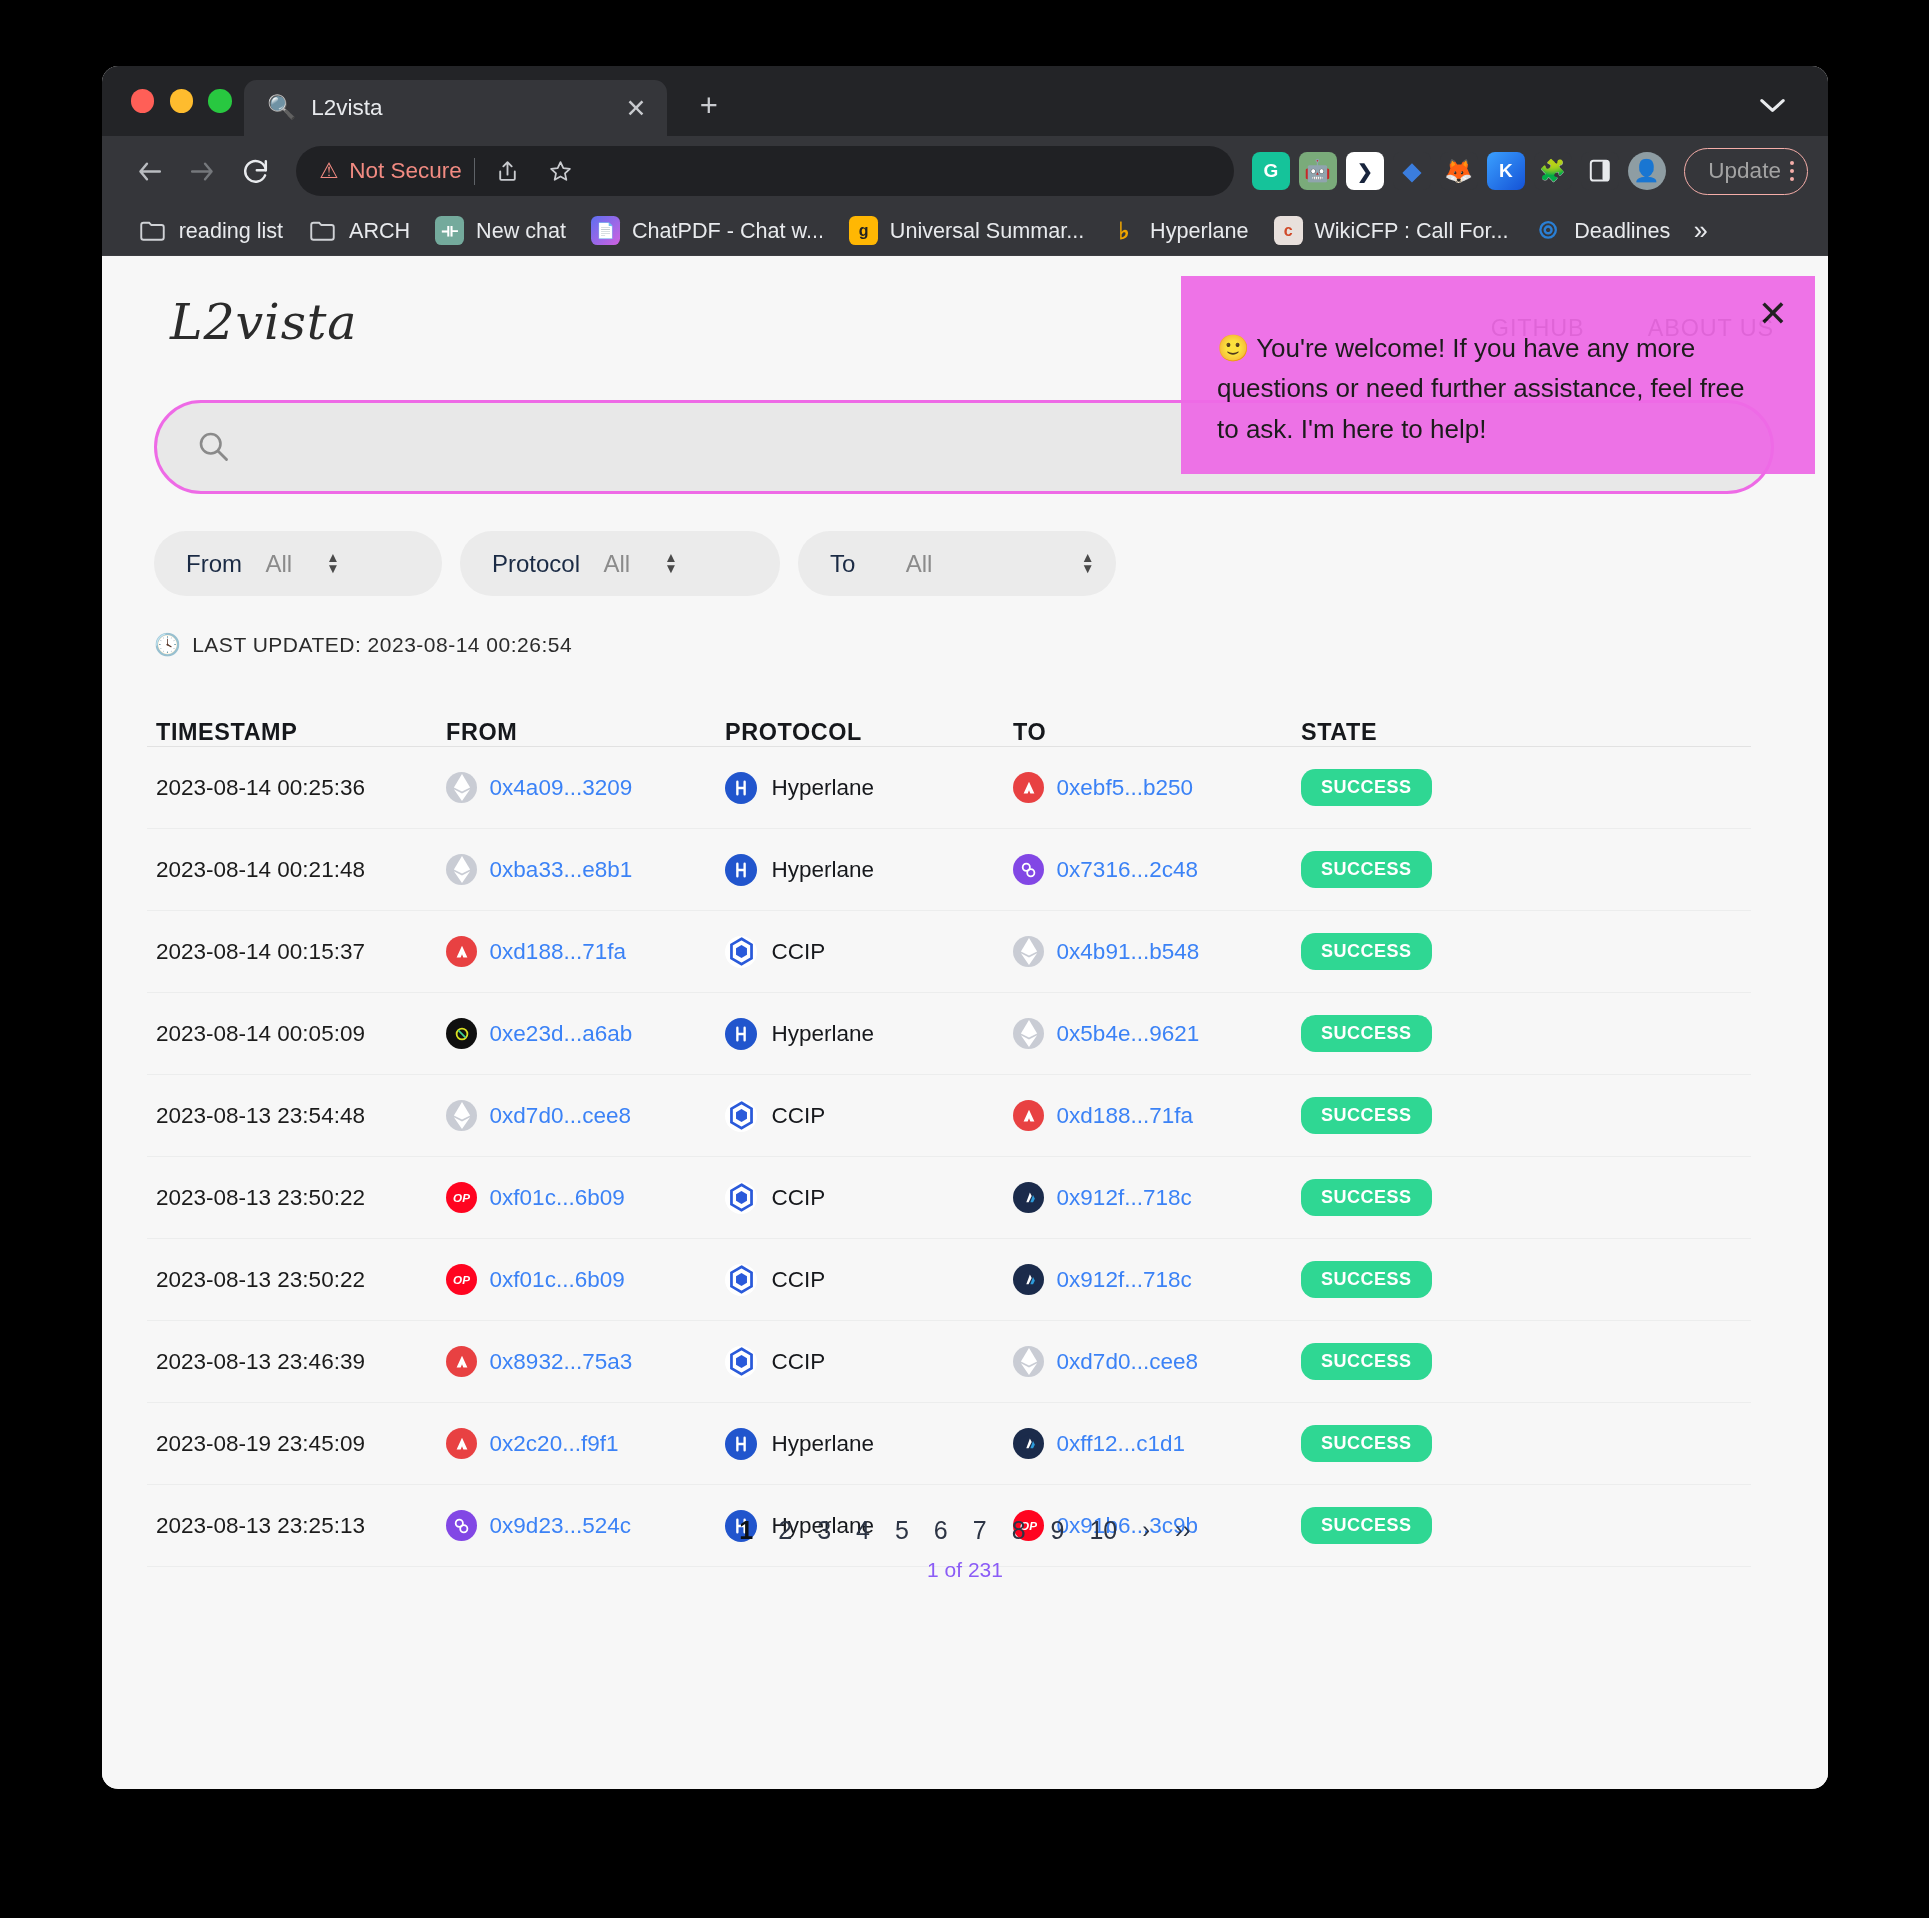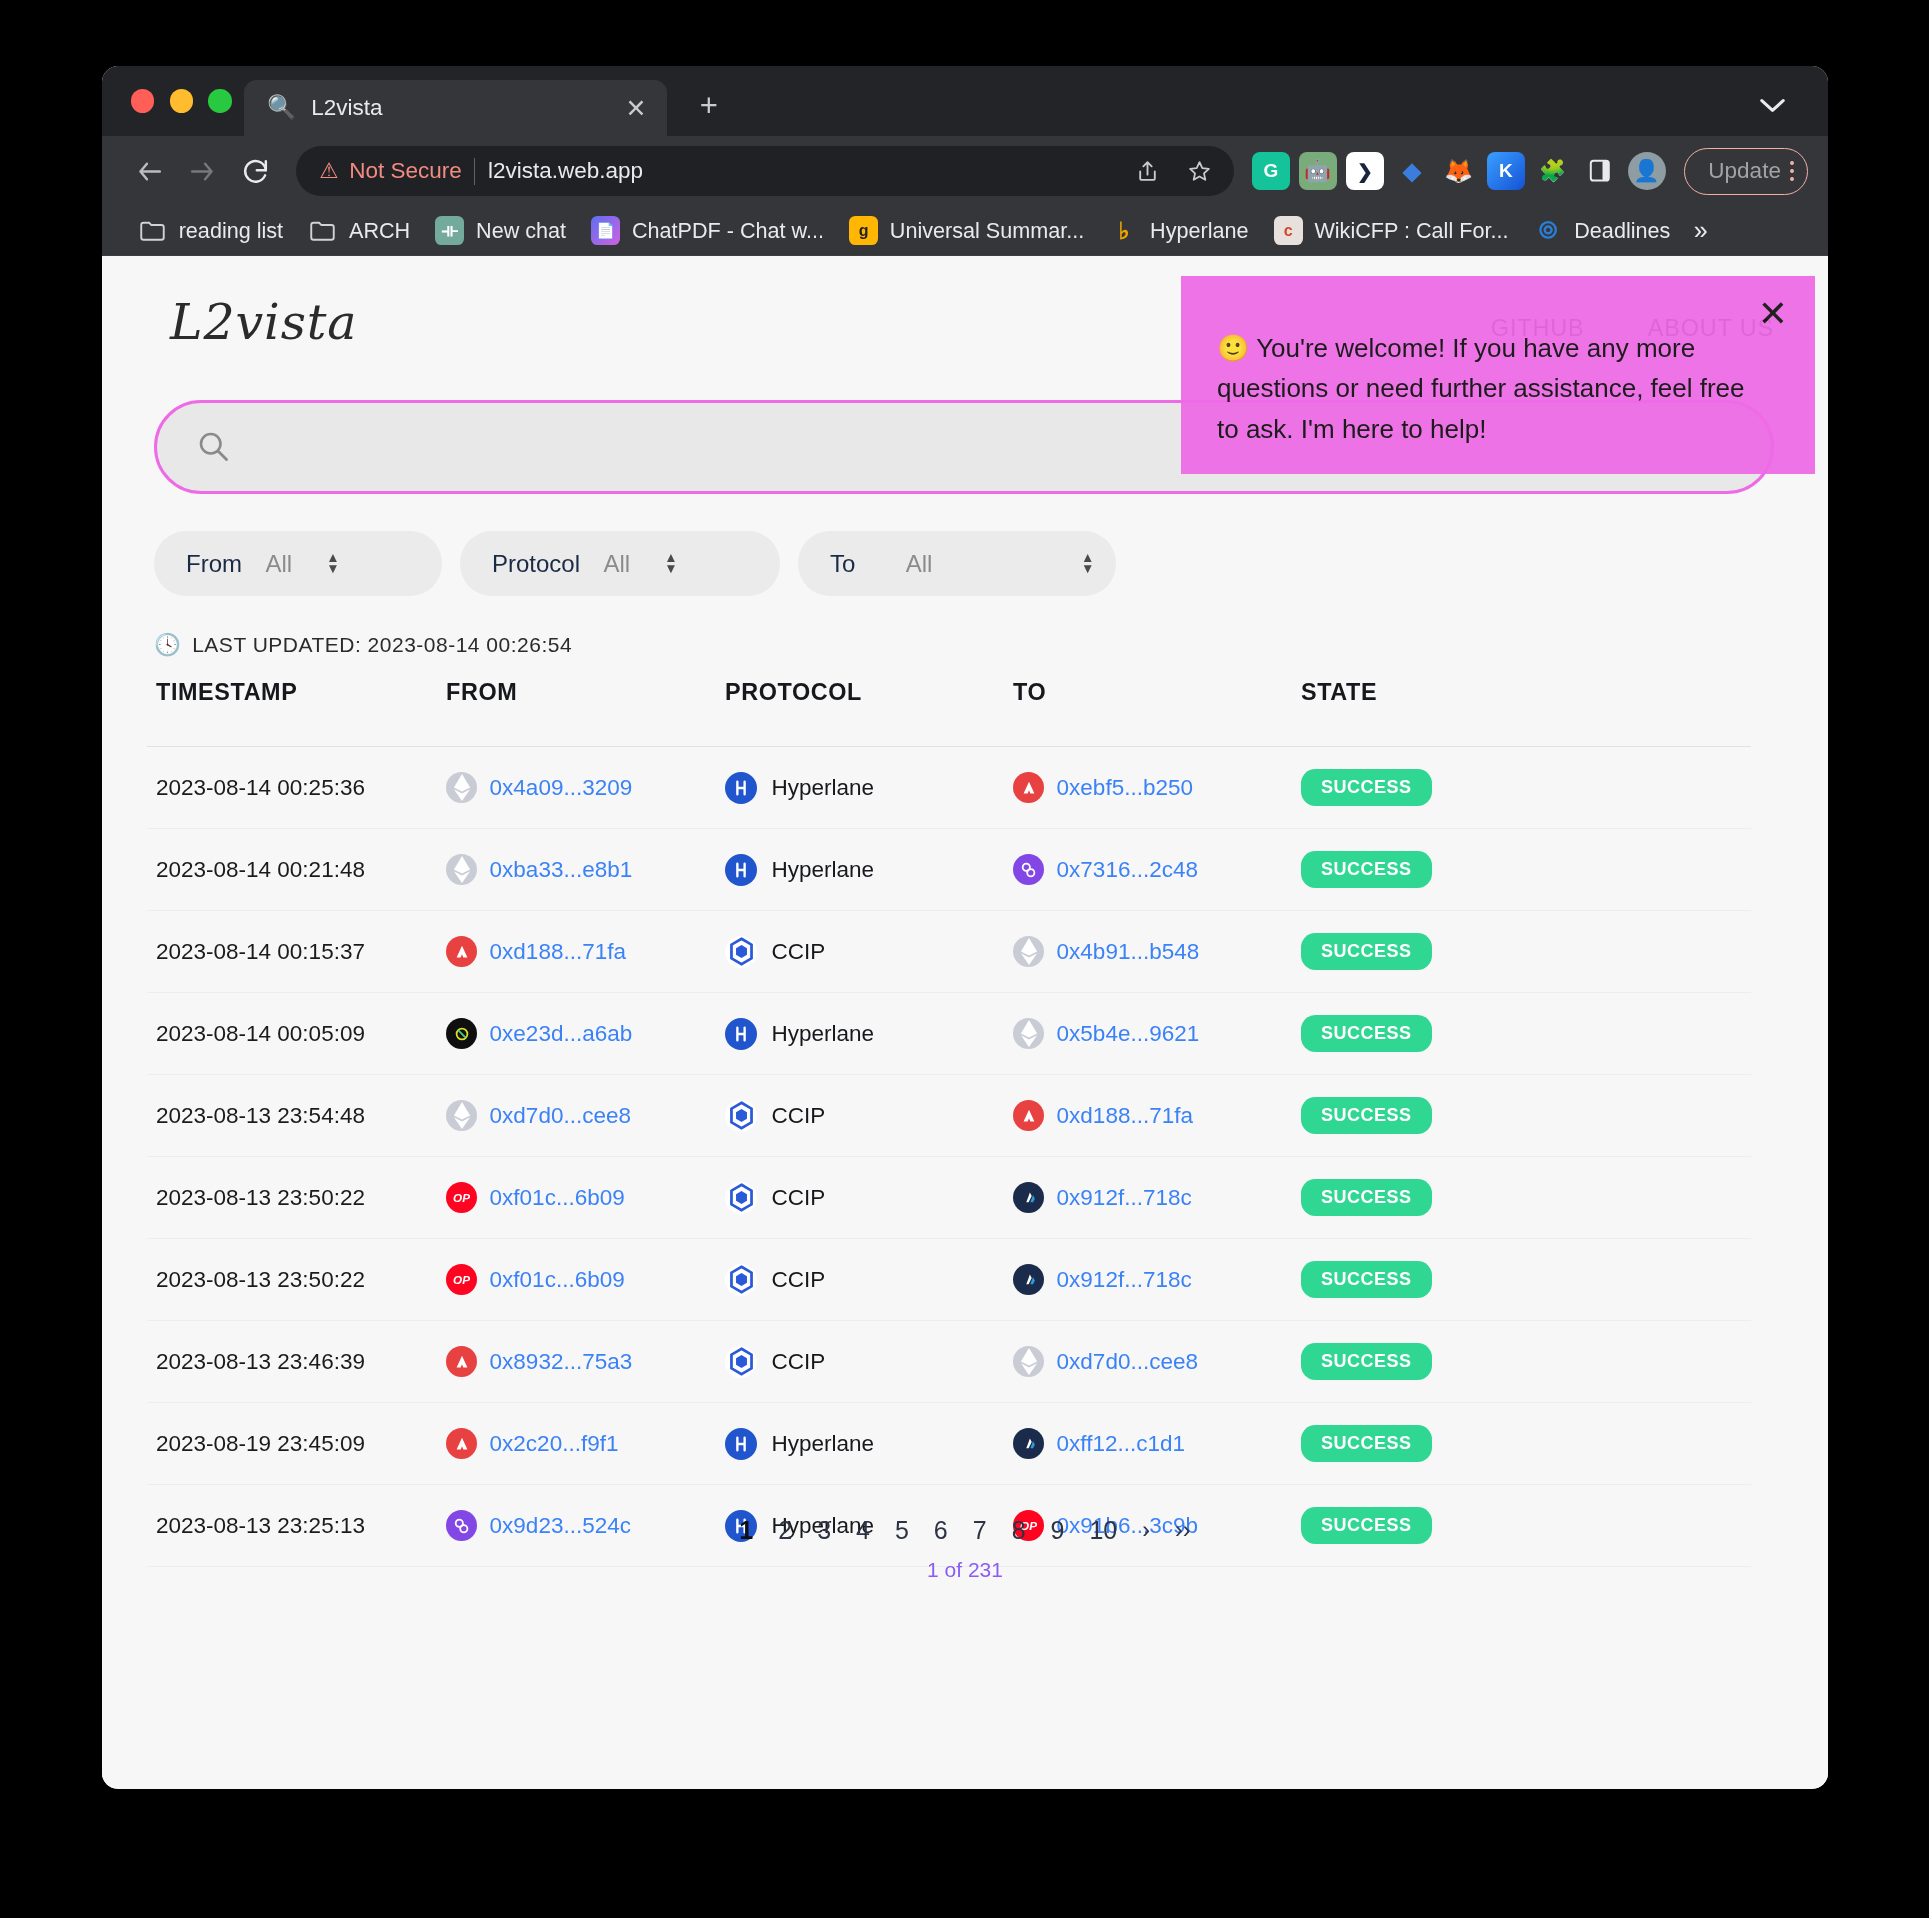--- a/index.html
+++ b/index.html
@@ -198,21 +198,21 @@
     font-size: 21px; color: #2b2b2b; letter-spacing: 0.5px;
   }
   #clock-icon { font-size: 21.6px; }
 
   
   #tx-table {
     position: absolute; left: 45px; top: 423px;
     width: 1604px;
   }
   .thead {
-    display: flex; align-items: flex-start;
+    display: flex; align-items: flex-end;
     height: 68px;
     border-bottom: 1.8px solid #e2e2e2;
     padding: 0 9px;
   }
   .thead div {
     font-size: 23.4px; font-weight: 700; color: #16181c; letter-spacing: 0.6px;
   }
   .row {
     display: flex; align-items: center;
     height: 82px;
@@ -319,21 +319,20 @@
           <path d="M20 4v7h-7" stroke="#e8eaed" stroke-width="1.9" fill="none" stroke-linecap="round" stroke-linejoin="round"></path>
         </svg>
     </div>
 
     <div id="omnibox">
       <span id="not-secure-warn">
         <span id="warn-triangle">⚠</span>
         <span id="not-secure-text">Not Secure</span>
       </span>
       <span id="omnibox-divider"></span>
-      <span id="omnibox-url">l2vista.web.app</span>
       <span class="omnibox-icon">
         <svg width="25" height="25" viewBox="0 0 24 24">
             <path d="M12 3v12M8 7l4-4 4 4" stroke="#c9cbcf" stroke-width="1.8" fill="none" stroke-linecap="round" stroke-linejoin="round"></path>
             <path d="M5 12v7a1 1 0 001 1h12a1 1 0 001-1v-7" stroke="#c9cbcf" stroke-width="1.8" fill="none" stroke-linecap="round"></path>
           </svg>
       </span>
       <span class="omnibox-icon">
         <svg width="25" height="25" viewBox="0 0 24 24">
             <path d="M12 3l2.7 5.8 6.3.7-4.7 4.3 1.3 6.2-5.6-3.2-5.6 3.2 1.3-6.2L3 9.5l6.3-.7z" stroke="#c9cbcf" stroke-width="1.7" fill="none" stroke-linejoin="round"></path>
           </svg>

